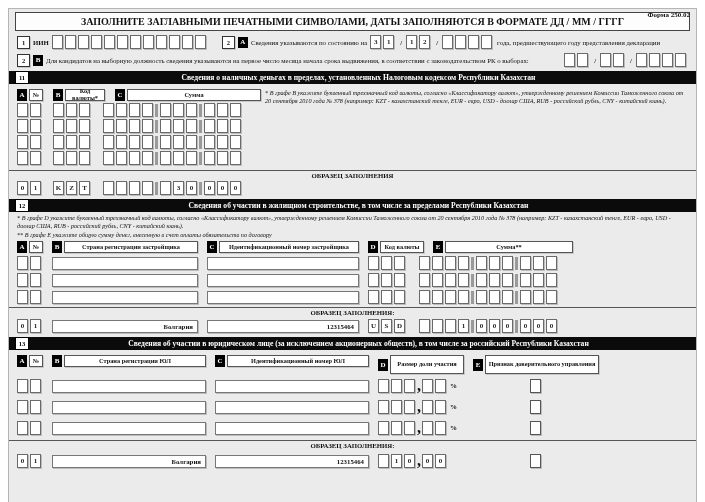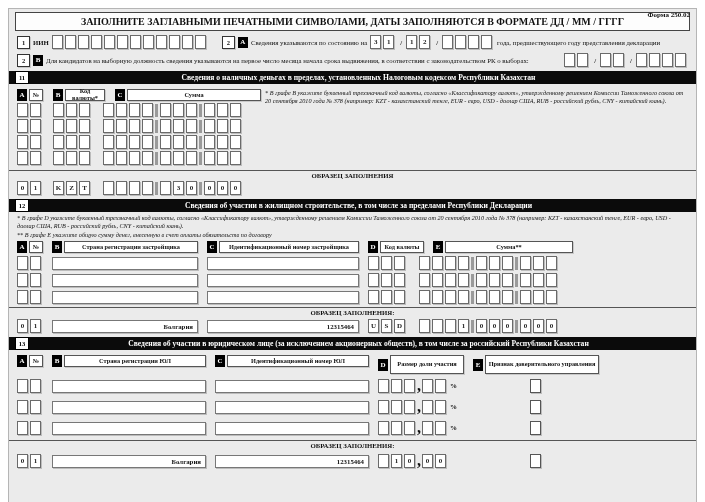--- a/index.html
+++ b/index.html
@@ -273,21 +273,21 @@
         <span class="cellbox">0</span>
         <span class="thick-sep"></span>
         <span class="cellbox">0</span>
         <span class="cellbox">0</span>
         <span class="cellbox">0</span>
       </span>
   </div>
 
   <div class="secbar">
     <span class="secnum">12</span>
-    <span class="sectitle">Сведения об участии в жилищном строительстве, в том числе за пределами Республики Декларации</span>
+    <span class="sectitle">Сведения об участии в жилищном строительстве, в том числе за пределами Республики Казахстан</span>
   </div>
 
   <div class="note" style="margin:2px 8px 0 8px;">* В графе D укажите буквенный трехзначный код валюты, согласно «Классификатору валют», утвержденному решением Комиссии Таможенного союза от 20 сентября 2010 года № 378 (например: KZT - казахстанский тенге, EUR - евро, USD - доллар США, RUB - российский рубль, CNY - китайский юань).</div>
   <div class="note" style="margin:1px 8px 1px 8px;">** В графе Е укажите общую сумму денег, внесенную в счет оплаты обязательств по договору</div>
 
   <div class="hdr-row">
     <span class="col w-no">
         <span class="badge">A</span>
         <span class="colhead" style="flex:1;">№</span>
       </span>

